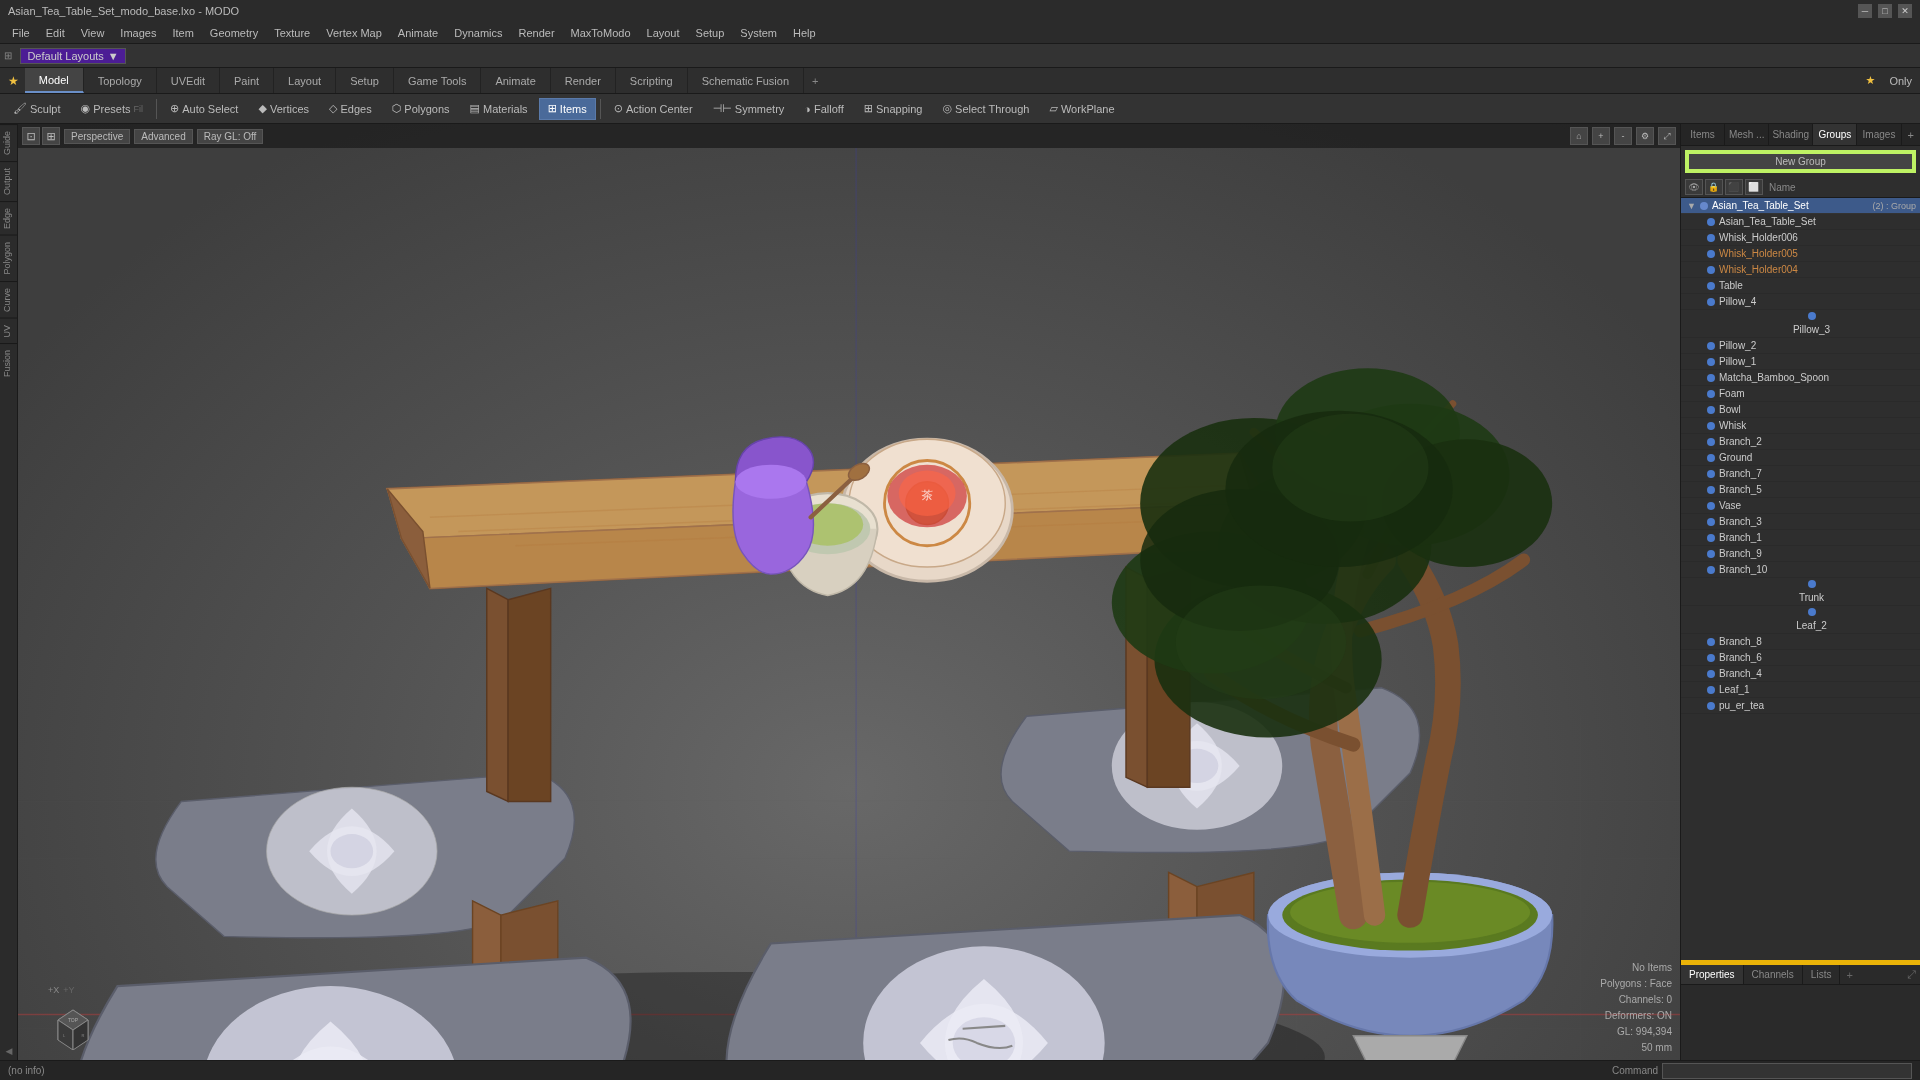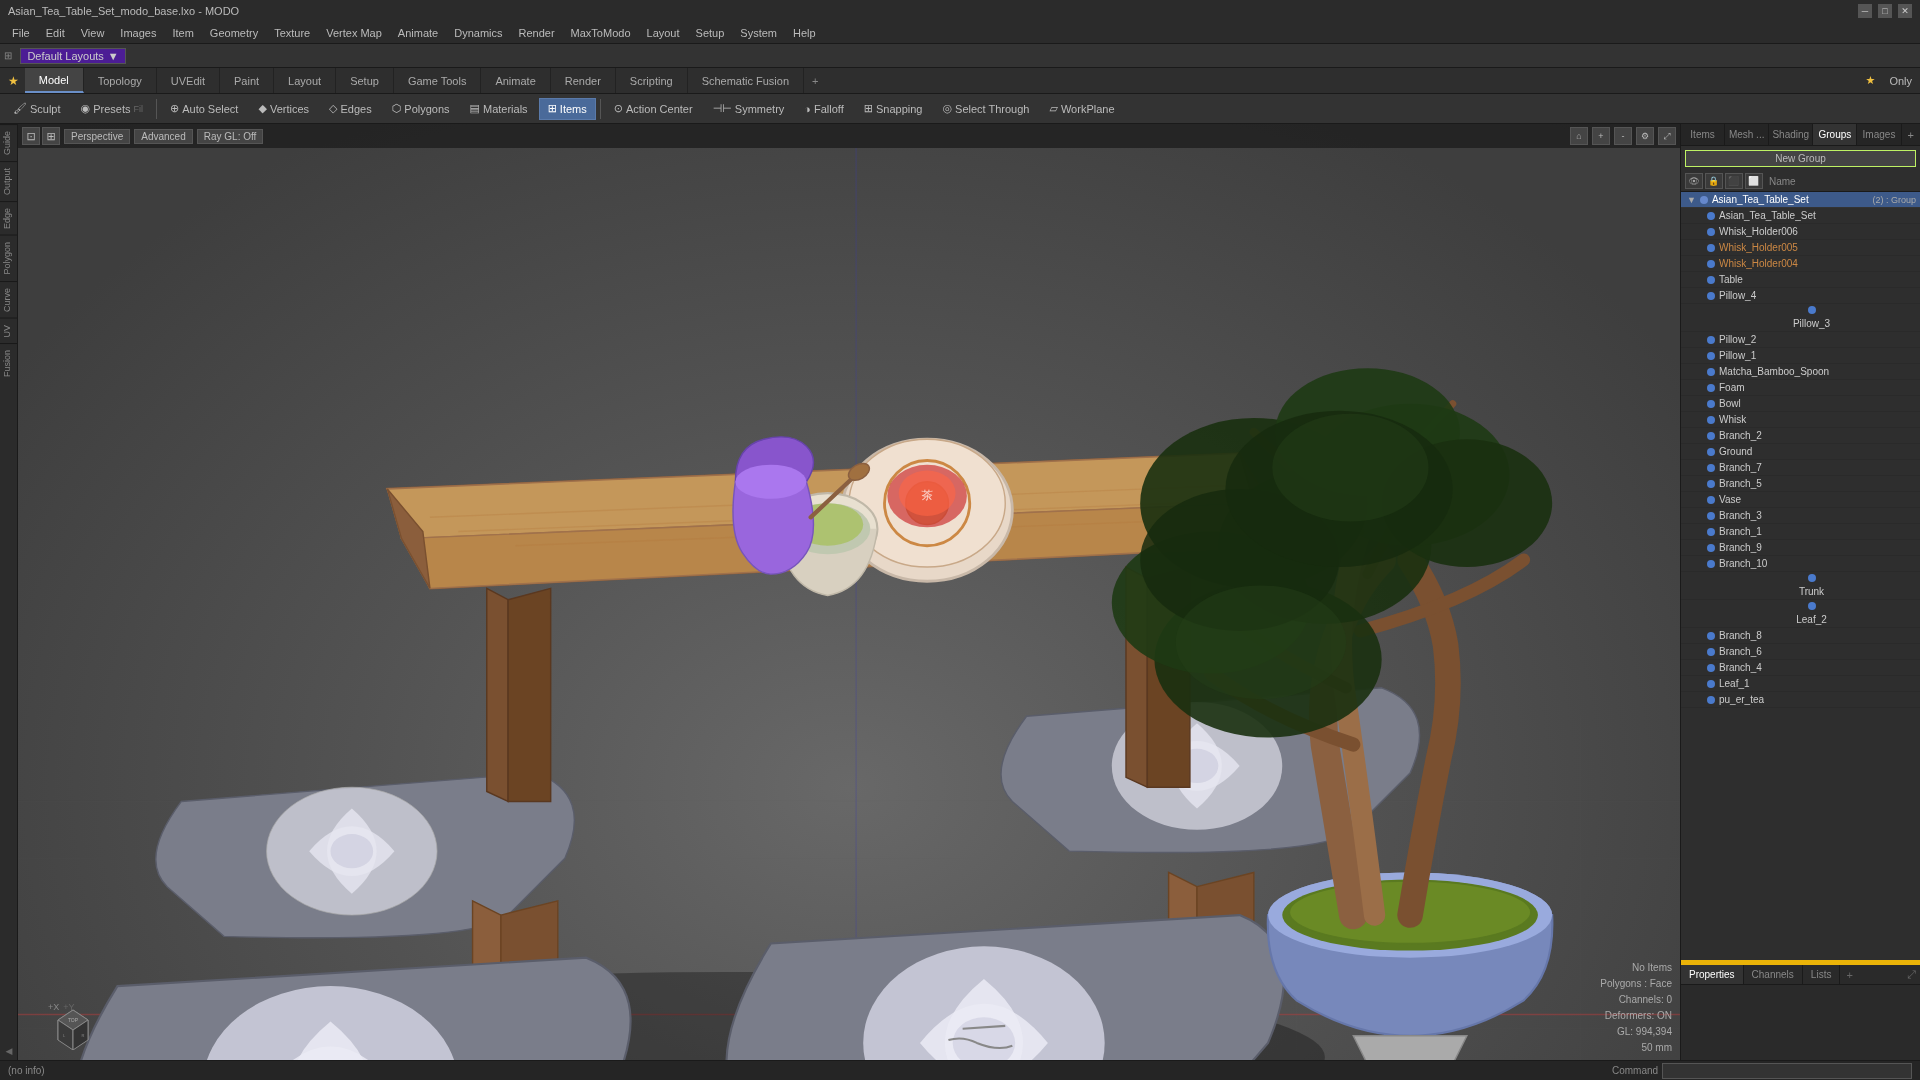--- a/index.html
+++ b/index.html
@@ -289,21 +289,21 @@
       align-items: center;
       color: #888;
       cursor: pointer;
     }
 
     
     #new-group-btn {
       margin: 4px;
       padding: 2px 8px;
       background: #444;
-      border: 1px solid #bef264;
+      border: 4px solid #bef264;
       color: #bbb;
       cursor: pointer;
       font-size: 10px;
       width: calc(100% - 8px);
     }
 
     
     #scene-list-toolbar {
       display: flex;
       align-items: center;
@@ -779,21 +779,21 @@
         <path d="M 10,40 L 25,30 L 40,40 L 40,20 L 25,10 L 10,20 Z" fill="#444" stroke="#888" stroke-width="1"></path>
         <path d="M 10,20 L 25,30 L 40,20 L 25,10 Z" fill="#555" stroke="#888" stroke-width="1"></path>
         <path d="M 10,20 L 25,30 L 25,50 L 10,40 Z" fill="#3a3a3a" stroke="#888" stroke-width="1"></path>
         <path d="M 40,20 L 25,30 L 25,50 L 40,40 Z" fill="#333" stroke="#888" stroke-width="1"></path>
         <text x="25" y="22" text-anchor="middle" fill="#aaa" font-size="5">TOP</text>
         <text x="16" y="37" text-anchor="middle" fill="#888" font-size="4">L</text>
         <text x="35" y="37" text-anchor="middle" fill="#888" font-size="4">R</text>
       </svg>
     </div>
 
-    <div style="position:absolute; bottom: 48px; left: 30px; font-size: 9px; color:#888; z-index:10;">
+    <div style="position:absolute; bottom: 65px; left: 30px; font-size: 9px; color:#888; z-index:10;">
       <span>+X</span><span style="color:#666; margin-left:4px;">+Y</span>
     </div>
   </div>
 
   <div id="right-panel">
 
     <div id="right-tabs">
       <div class="right-tab">Items</div>
       <div class="right-tab">Mesh ...</div>
       <div class="right-tab">Shading</div>

